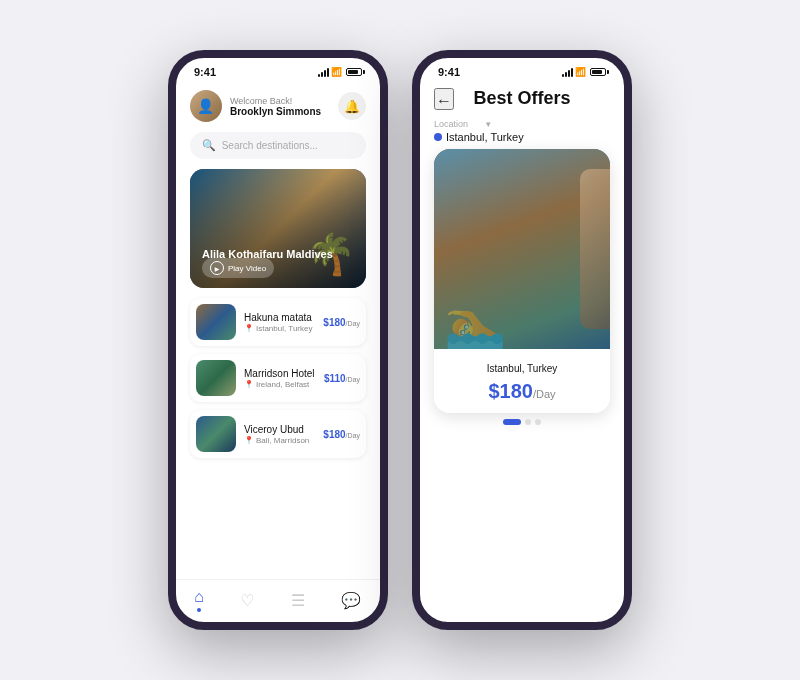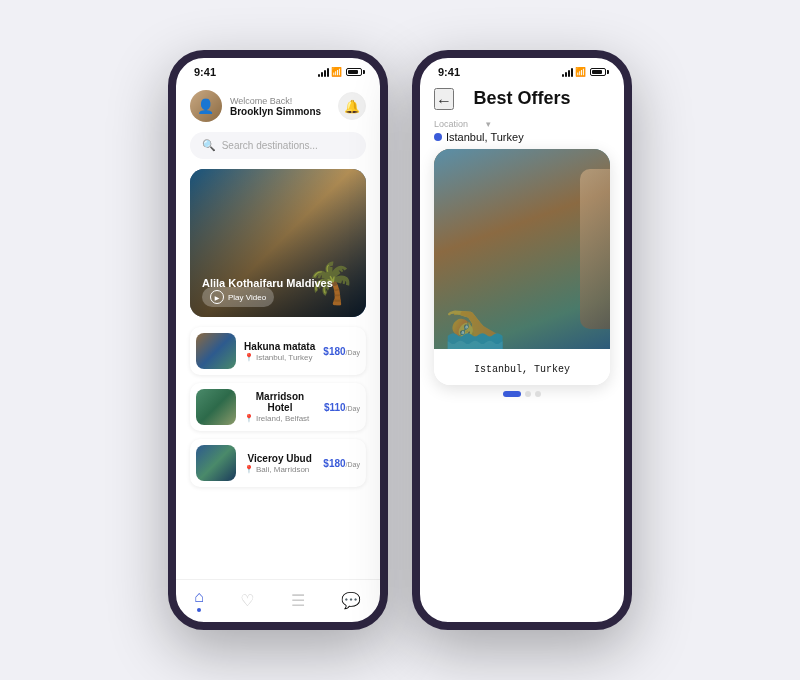--- a/index.html
+++ b/index.html
@@ -136,21 +136,21 @@
       padding: 7px 12px;
       font-size: 10px;
       color: #aaa;
     }
     .search-bar .search-icon-svg { font-size: 11px; color: #aaa; }
 
     .hero-card {
       border-radius: 14px;
       overflow: hidden;
       position: relative;
-      height: 148px;
+      height: 119px;
       background: linear-gradient(135deg, #1a3a5c, #2d5a8e);
       flex-shrink: 0;
     }
     .hero-bg {
       position: absolute;
       inset: 0;
       background: linear-gradient(to bottom, rgba(0,0,0,0.1), rgba(0,0,0,0.6)),
         linear-gradient(135deg, #1a5c8a 0%, #c8a060 50%, #1a3a5c 100%);
     }
     
@@ -213,21 +213,21 @@
       box-shadow: 0 1px 4px rgba(0,0,0,0.08);
     }
     .dest-thumb {
       width: 40px;
       height: 36px;
       border-radius: 8px;
       overflow: hidden;
       flex-shrink: 0;
     }
     .dest-info { flex: 1; }
-    .dest-name { font-size: 10px; font-weight: 700; color: #111; text-align: center; }
+    .dest-name { font-size: 10px; font-weight: 400; color: #111; }
     .dest-loc { font-size: 8px; color: #888; display: flex; align-items: center; gap: 2px; margin-top: 1px; }
     .dest-price { font-size: 10px; font-weight: 700; color: #3a5bd9; white-space: nowrap; }
     .price-day { font-size: 7px; font-weight: 400; color: #888; }
 
     
     .bottom-nav {
       display: flex;
       justify-content: space-around;
       align-items: center;
       padding: 8px 0 10px;
@@ -326,21 +326,21 @@
       border-radius: 10px;
       opacity: 0.7;
     }
 
     .offer-details {
       background: #fff;
       padding: 12px 14px 10px;
     }
     .offer-name { font-size: 13px; font-weight: 700; color: #111; text-align: center; }
     .offer-location { font-size: 10px; color: #888; text-align: center; margin-top: 2px; }
-    .offer-location span { color: #111; font-weight: 500; font-family: Liberation Mono, monospace; }
+    .offer-location span { color: #111; font-weight: 500; }
     .offer-price { font-size: 20px; font-weight: 800; color: #3a5bd9; text-align: center; margin-top: 6px; }
     .offer-price .day-suffix { font-size: 11px; font-weight: 400; color: #888; }
 
     .dots-row {
       display: flex;
       justify-content: center;
       gap: 4px;
       margin: 6px 0 4px;
     }
     .dot {
@@ -532,20 +532,23 @@
 
       <div class="offer-card">
         <div class="offer-image">
           <div class="offer-image-overlay"></div>
           <div class="right-peek"></div>
         </div>
         <div class="offer-details">
           <div class="offer-location">
             <span>Istanbul</span><span>, Turkey</span>
           </div>
+          <div class="offer-price">
+            <span>$180</span><span class="day-suffix">/Day</span>
+          </div>
         </div>
       </div>
 
       <div class="dots-row">
         <div class="dot active"></div>
         <div class="dot"></div>
         <div class="dot"></div>
       </div>
 
 

